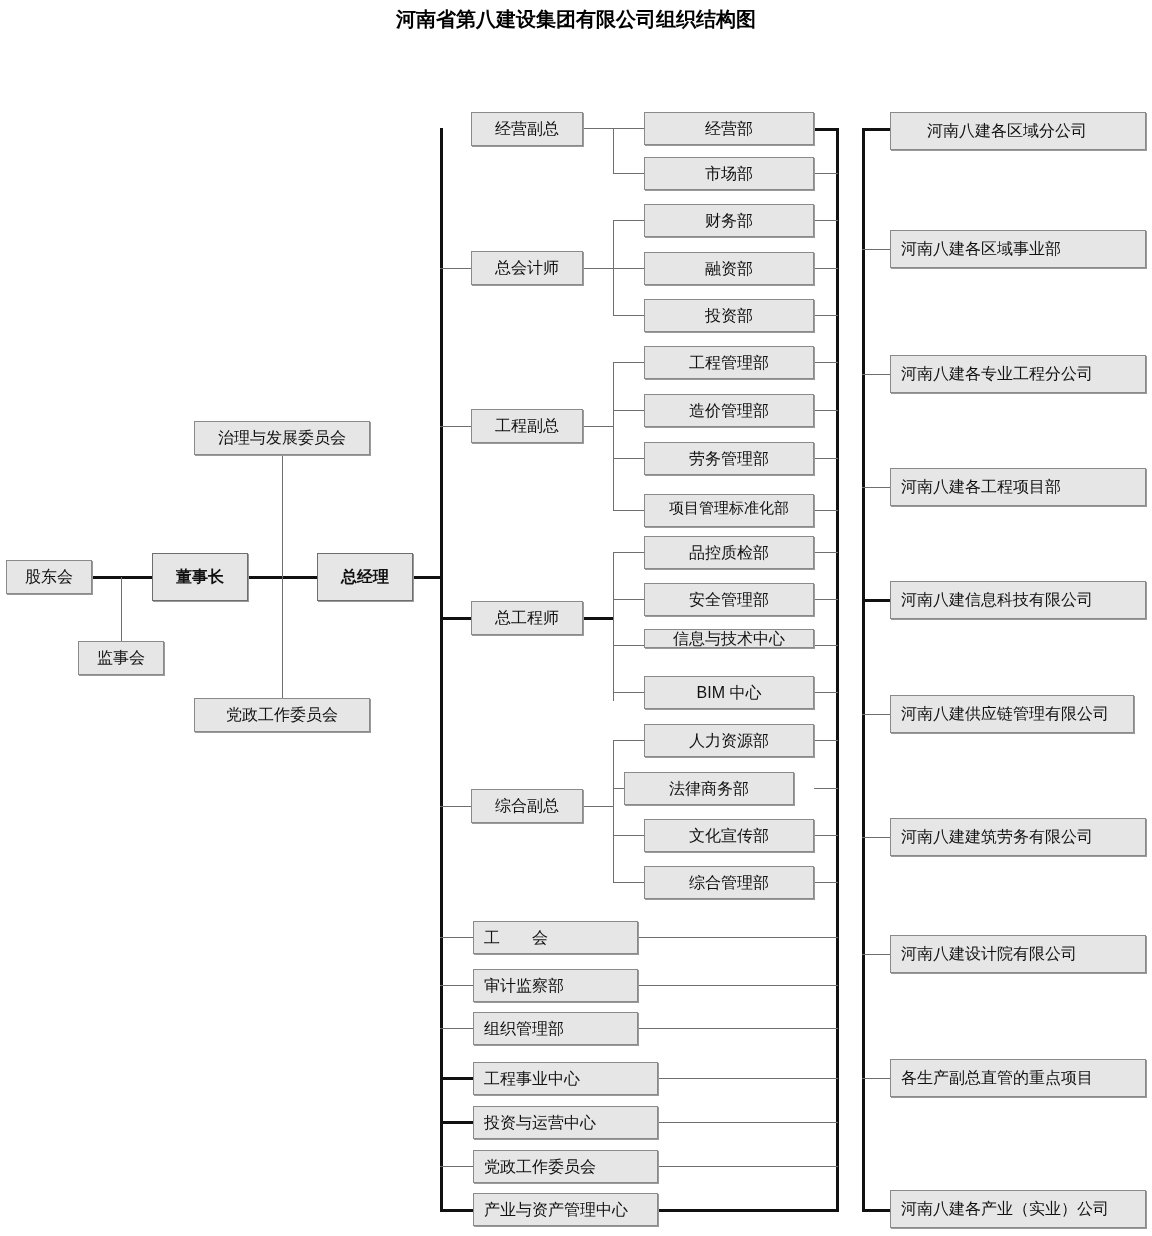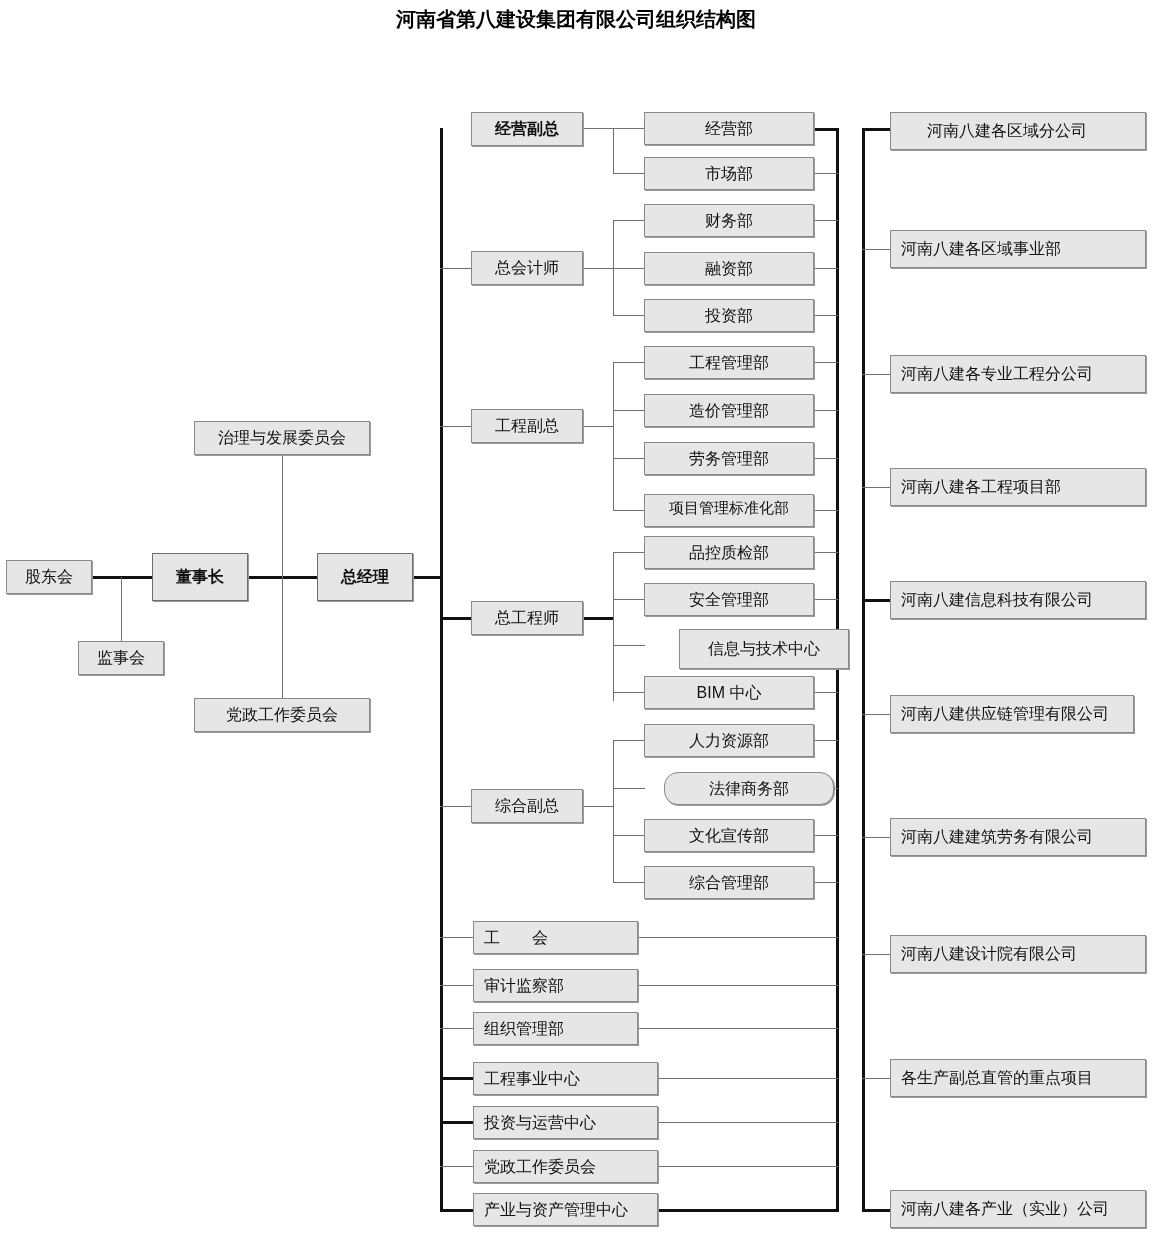--- a/index.html
+++ b/index.html
@@ -83,21 +83,21 @@
   <div class="ln h thick" style="left:440px; top:1209px; width:35px;"></div>
 
   <div class="ln v thick" style="left:836px; top:128px; height:1084px;"></div>
   <div class="ln h thick" style="left:814px; top:128px; width:25px;"></div>
   <div class="ln h thick" style="left:657px; top:1209px; width:182px;"></div>
 
   <div class="ln v thick" style="left:862px; top:128px; height:1084px;"></div>
   <div class="ln h thick" style="left:862px; top:128px; width:28px;"></div>
   <div class="ln h thick" style="left:862px; top:1209px; width:28px;"></div>
 
-  <div class="node" style="left:471px; top:112px; width:112px; height:34px;font-weight:bold;">经营副总</div>
+  <div class="node" style="left:471px; top:112px; width:112px; height:34px;">经营副总</div>
   <div class="ln h" style="left:583px; top:128px; width:30px;"></div>
   <div class="ln v" style="left:613px; top:128px; height:45px;"></div>
   <div class="node" style="left:644px; top:112px; width:170px; height:33px;">经营部</div>
   <div class="ln h" style="left:613px; top:128px; width:32px;"></div>
   <div class="node" style="left:644px; top:157px; width:170px; height:33px;">市场部</div>
   <div class="ln h" style="left:613px; top:173px; width:32px;"></div>
   <div class="ln h" style="left:814px; top:173px; width:24px;"></div>
 
   <div class="node" style="left:471px; top:251px; width:112px; height:34px;">总会计师</div>
   <div class="ln h" style="left:440px; top:268px; width:32px;"></div>
@@ -133,35 +133,35 @@
   <div class="node" style="left:471px; top:601px; width:112px; height:34px;">总工程师</div>
   <div class="ln h thick" style="left:440px; top:617px; width:32px;"></div>
   <div class="ln h thick" style="left:583px; top:617px; width:30px;"></div>
   <div class="ln v" style="left:613px; top:552px; height:149px;"></div>
   <div class="node" style="left:644px; top:536px; width:170px; height:33px;">品控质检部</div>
   <div class="ln h" style="left:613px; top:552px; width:32px;"></div>
   <div class="ln h" style="left:814px; top:552px; width:24px;"></div>
   <div class="node" style="left:644px; top:583px; width:170px; height:33px;">安全管理部</div>
   <div class="ln h" style="left:613px; top:599px; width:32px;"></div>
   <div class="ln h" style="left:814px; top:599px; width:24px;"></div>
-  <div class="node" style="left:644px; top:629px; width:170px; height:40px;margin-left:35px;">信息与技术中心</div>
+  <div class="node" style="left:644px; top:629px; width:170px; height:19px;">信息与技术中心</div>
   <div class="ln h" style="left:613px; top:645px; width:32px;"></div>
   <div class="ln h" style="left:814px; top:645px; width:24px;"></div>
   <div class="node" style="left:644px; top:676px; width:170px; height:33px;">BIM 中心</div>
   <div class="ln h" style="left:613px; top:692px; width:32px;"></div>
   <div class="ln h" style="left:814px; top:692px; width:24px;"></div>
 
   <div class="node" style="left:471px; top:789px; width:112px; height:34px;">综合副总</div>
   <div class="ln h" style="left:440px; top:806px; width:32px;"></div>
   <div class="ln h" style="left:583px; top:806px; width:30px;"></div>
   <div class="ln v" style="left:613px; top:740px; height:142px;"></div>
   <div class="node" style="left:644px; top:724px; width:170px; height:33px;">人力资源部</div>
   <div class="ln h" style="left:613px; top:740px; width:32px;"></div>
   <div class="ln h" style="left:814px; top:740px; width:24px;"></div>
-  <div class="node" style="left:664px; top:772px; width:170px; height:33px;border-radius:14px;">法律商务部</div>
+  <div class="node" style="left:624px; top:772px; width:170px; height:33px;">法律商务部</div>
   <div class="ln h" style="left:613px; top:788px; width:32px;"></div>
   <div class="ln h" style="left:814px; top:788px; width:24px;"></div>
   <div class="node" style="left:644px; top:819px; width:170px; height:33px;">文化宣传部</div>
   <div class="ln h" style="left:613px; top:835px; width:32px;"></div>
   <div class="ln h" style="left:814px; top:835px; width:24px;"></div>
   <div class="node" style="left:644px; top:866px; width:170px; height:33px;">综合管理部</div>
   <div class="ln h" style="left:613px; top:882px; width:32px;"></div>
   <div class="ln h" style="left:814px; top:882px; width:24px;"></div>
 
   <div class="node left" style="left:473px; top:921px; width:165px; height:33px;">工　　会</div>

